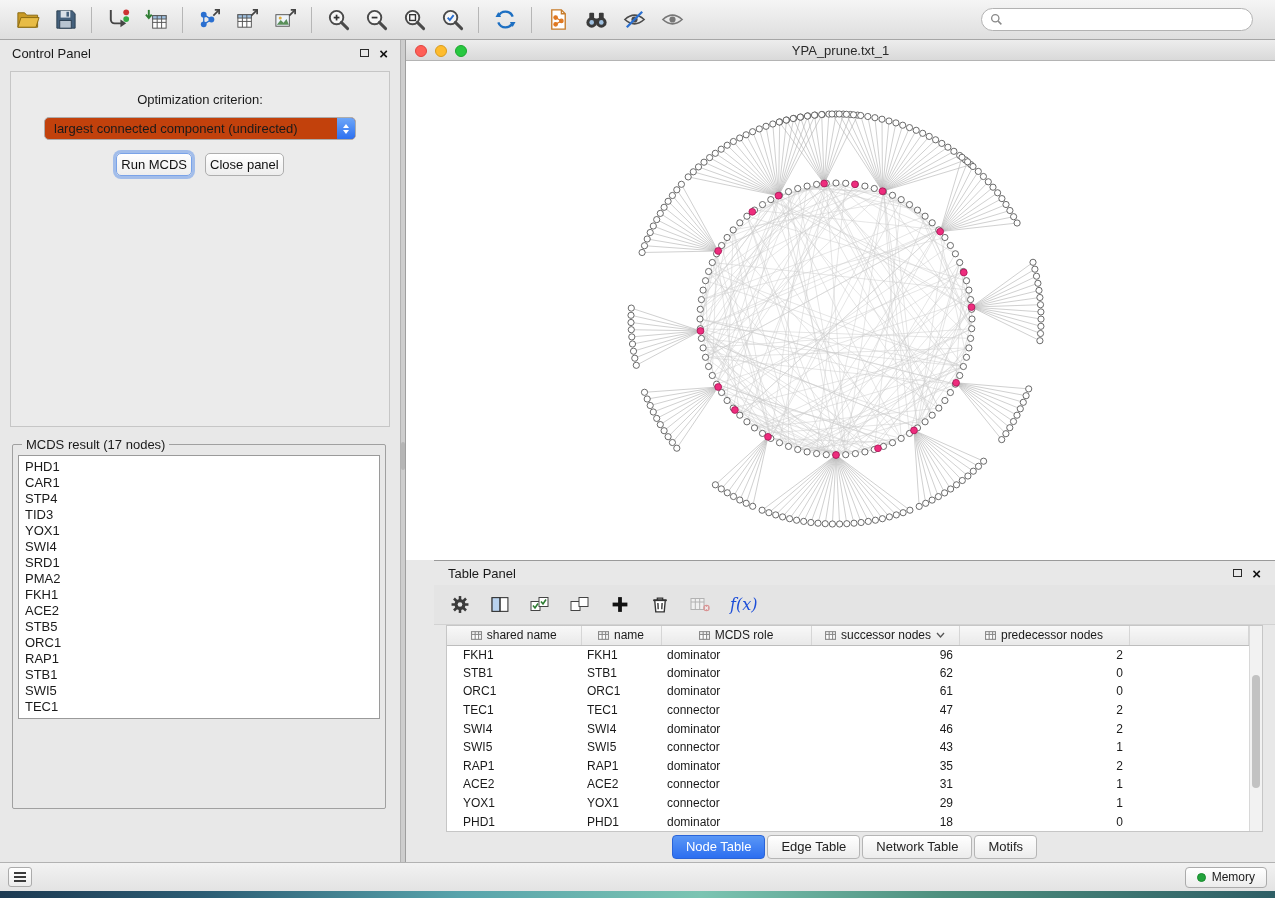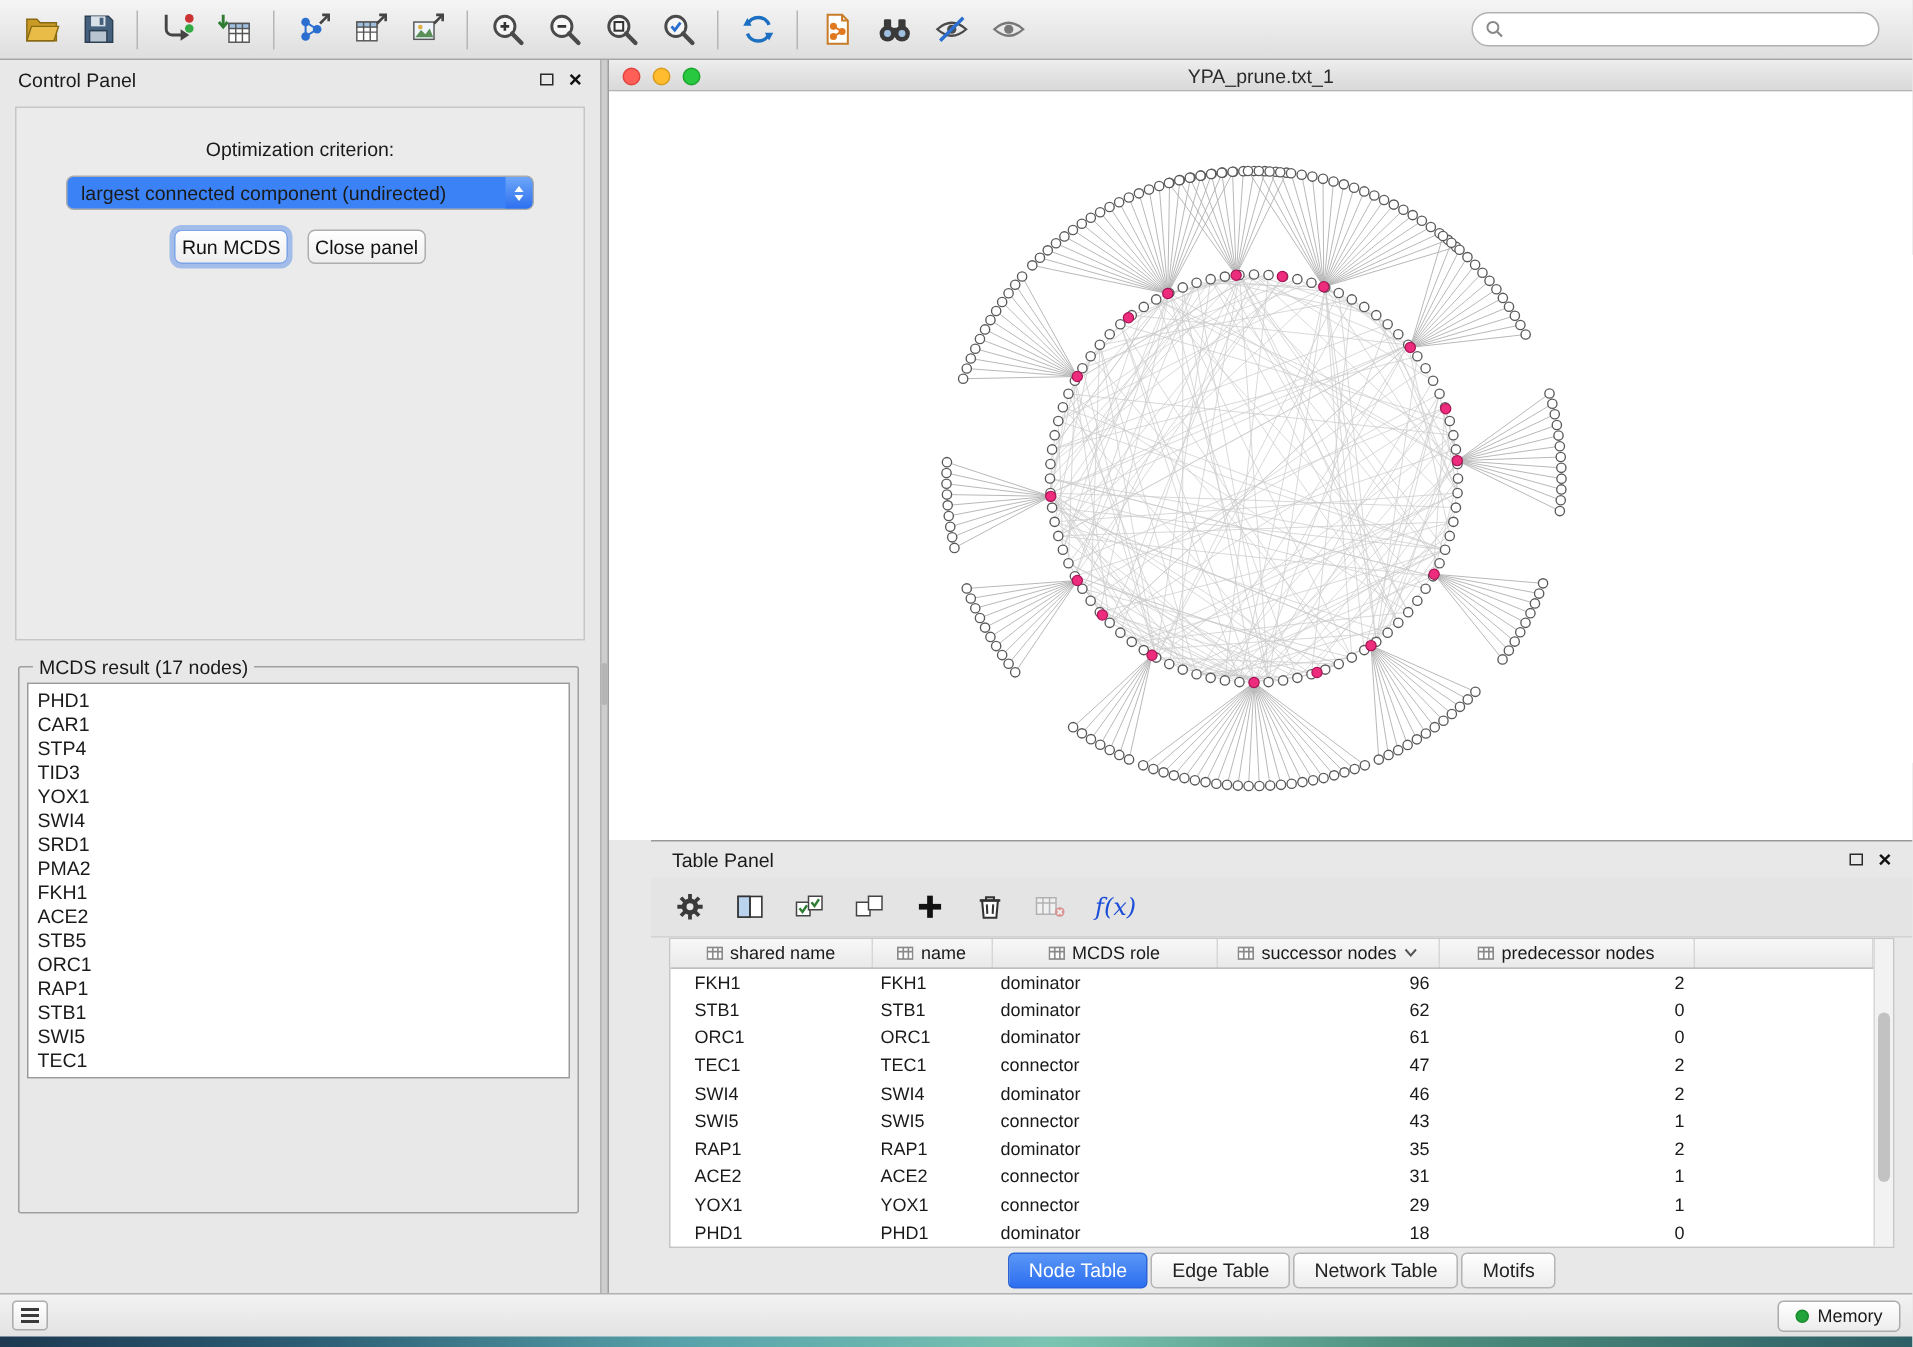--- a/index.html
+++ b/index.html
@@ -32,21 +32,21 @@
   .close-x { font-size:15px; font-weight:bold; line-height:1; color:#111; }
 
   .cp-tabs { display:flex; justify-content:center; gap:2px; margin-top:2px; height:22px; }
   .cp-tab { font-size:12.5px; padding:3px 12px; border:1px solid #b5b5b5; border-radius:4px;
     background:linear-gradient(#ffffff,#ececec); color:#222; line-height:1.2; }
   .cp-tab.active { background:linear-gradient(#5a97f6,#2c6ef0); border-color:#2a64d8; color:#fff; }
 
   .cp-content { margin:5px 10px 0 10px; border:1px solid #c6c6c6; background:#ebebeb;
     height:356px; padding-top:20px; text-align:center; }
   .opt-label { font-size:13px; margin-bottom:10px; }
-  .dropdown { width:312px; height:23px; margin:0 auto; background:#3b82f6; border:1px solid #acacac;
+  .dropdown { width:312px; height:23px; margin:0 auto; background:#c2410c; border:1px solid #acacac;
     border-radius:5px; display:flex; align-items:center; overflow:hidden; }
   .dd-text { flex:1; text-align:left; padding-left:9px; font-size:13px; white-space:nowrap; }
   .dd-stepper { width:18px; height:23px; background:linear-gradient(#70a8f8,#2a6ef0);
     display:flex; flex-direction:column; align-items:center; justify-content:center; gap:2px; }
   .dd-stepper .up { width:0; height:0; border-left:3.5px solid transparent;
     border-right:3.5px solid transparent; border-bottom:4.5px solid #fff; }
   .dd-stepper .down { width:0; height:0; border-left:3.5px solid transparent;
     border-right:3.5px solid transparent; border-top:4.5px solid #fff; }
   .btn-row { margin-top:13px; display:flex; justify-content:center; gap:13px; }
   .btn { height:23px; padding:0 4px; font-size:13px; border:1px solid #aeaeae; border-radius:5px;

